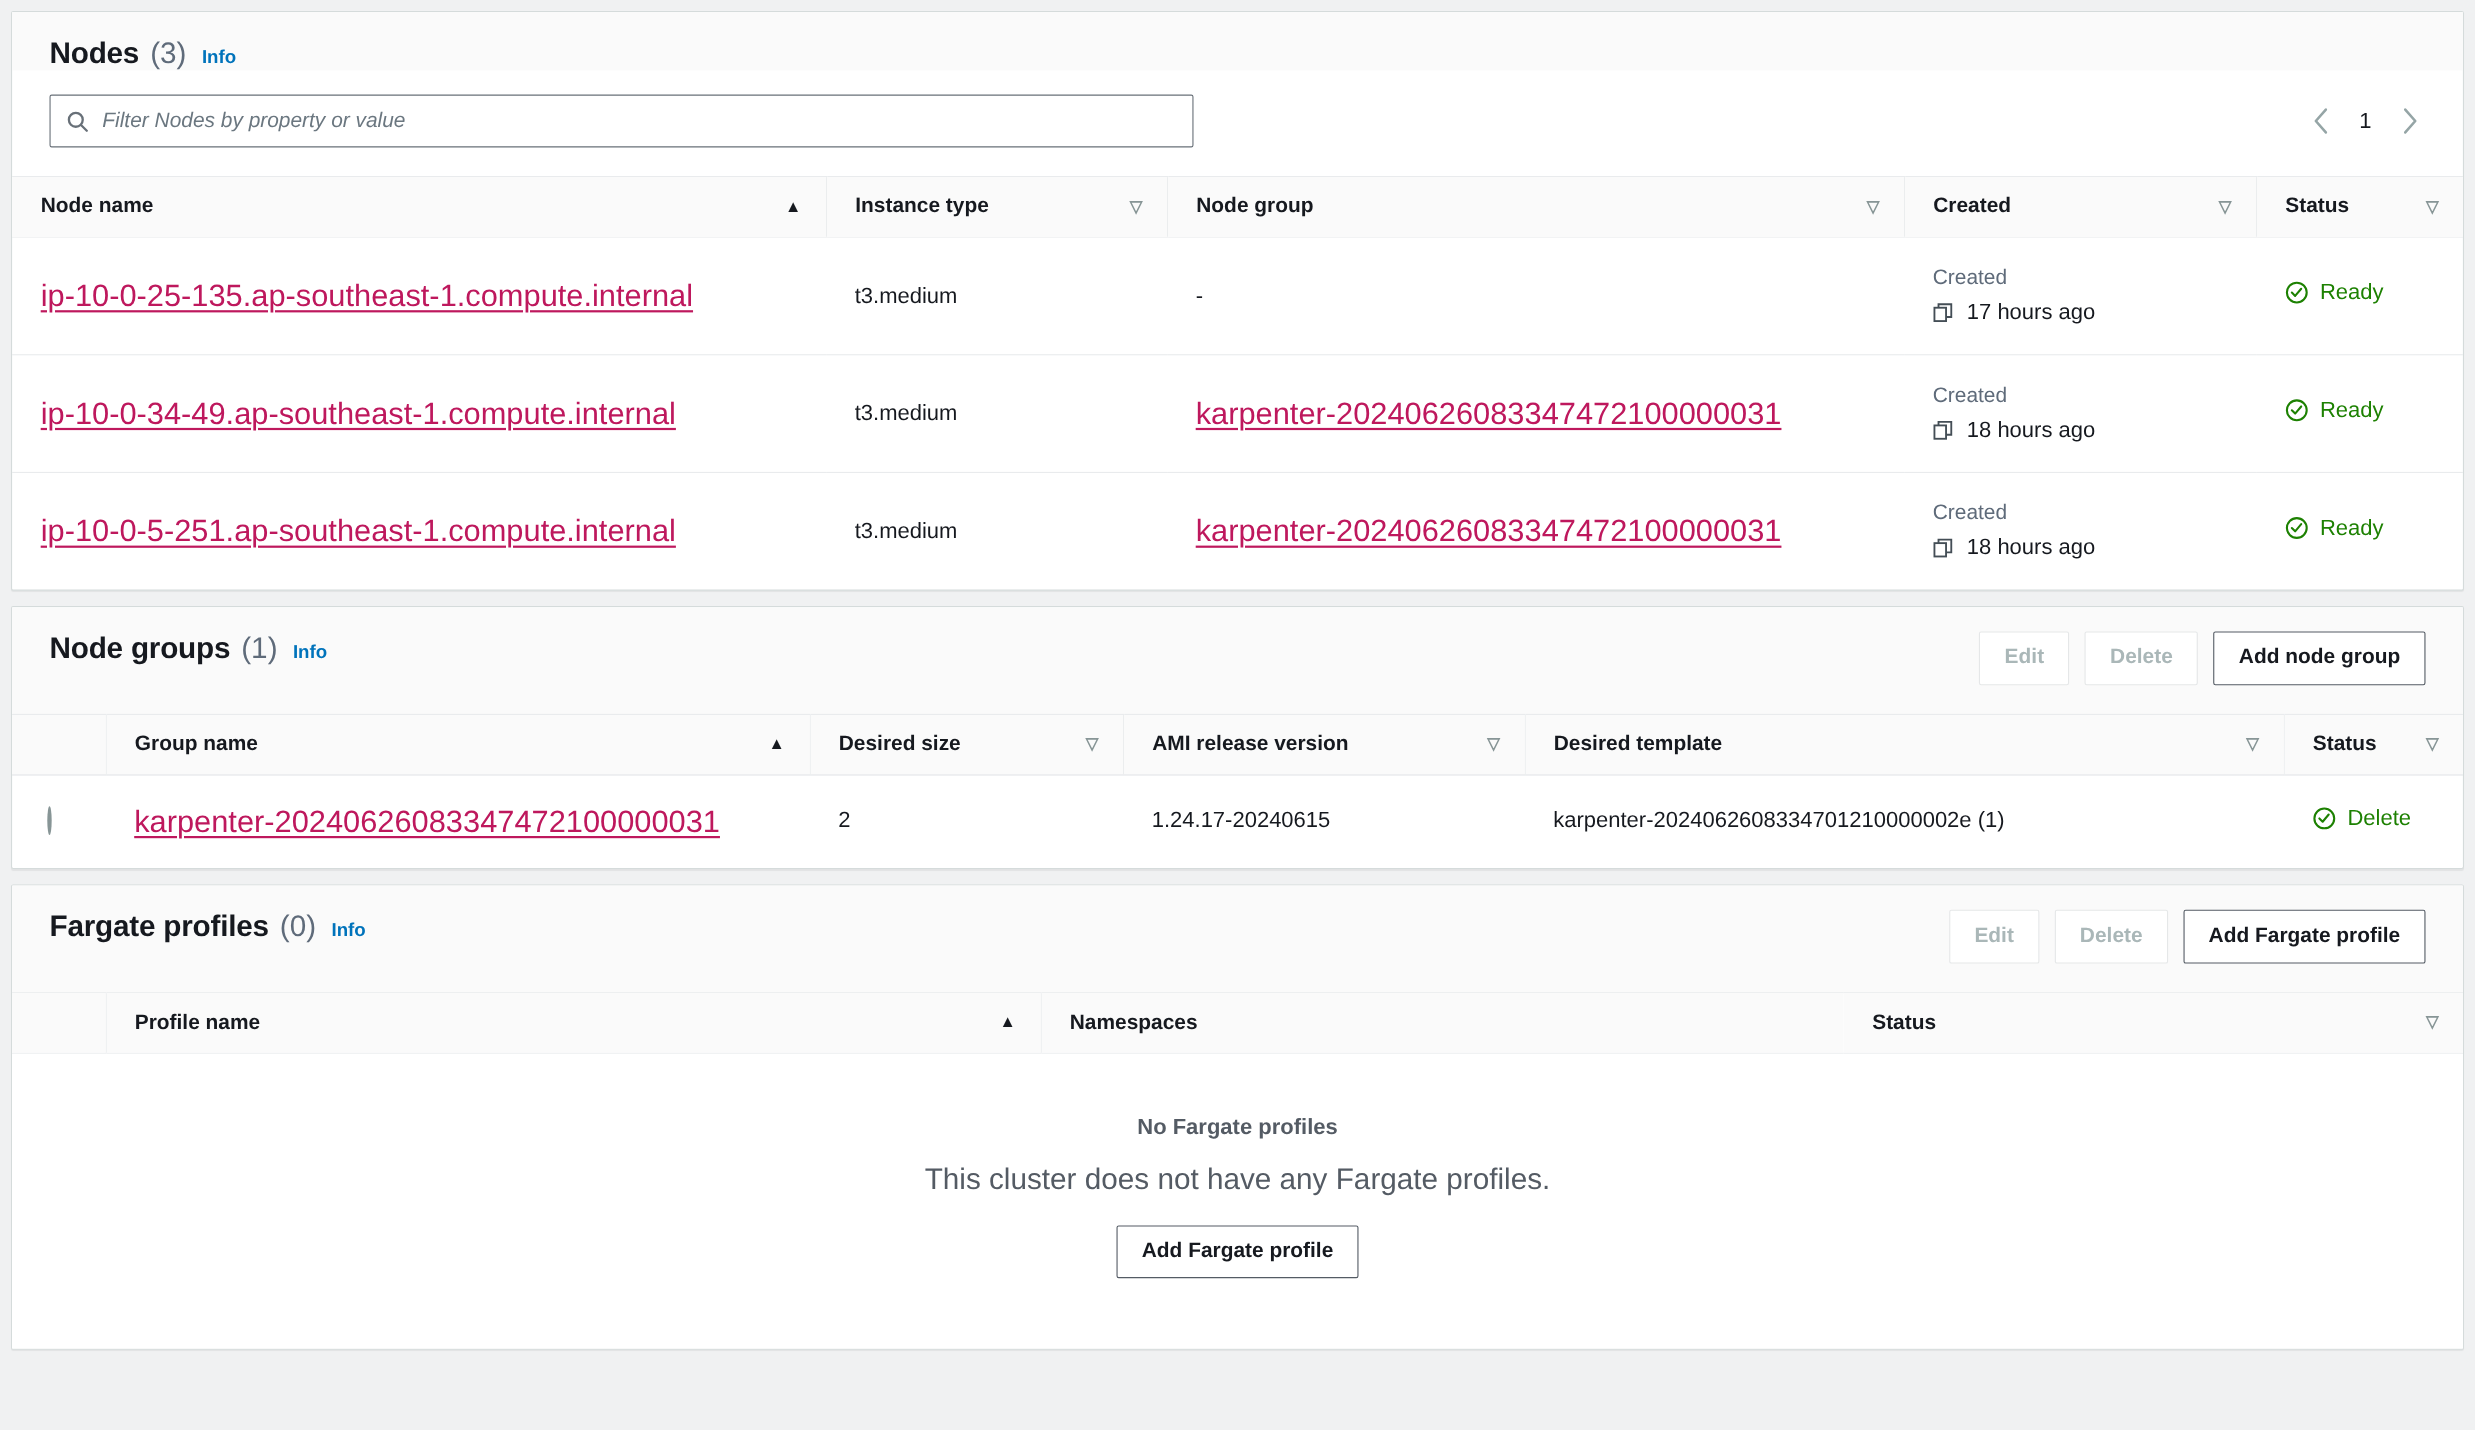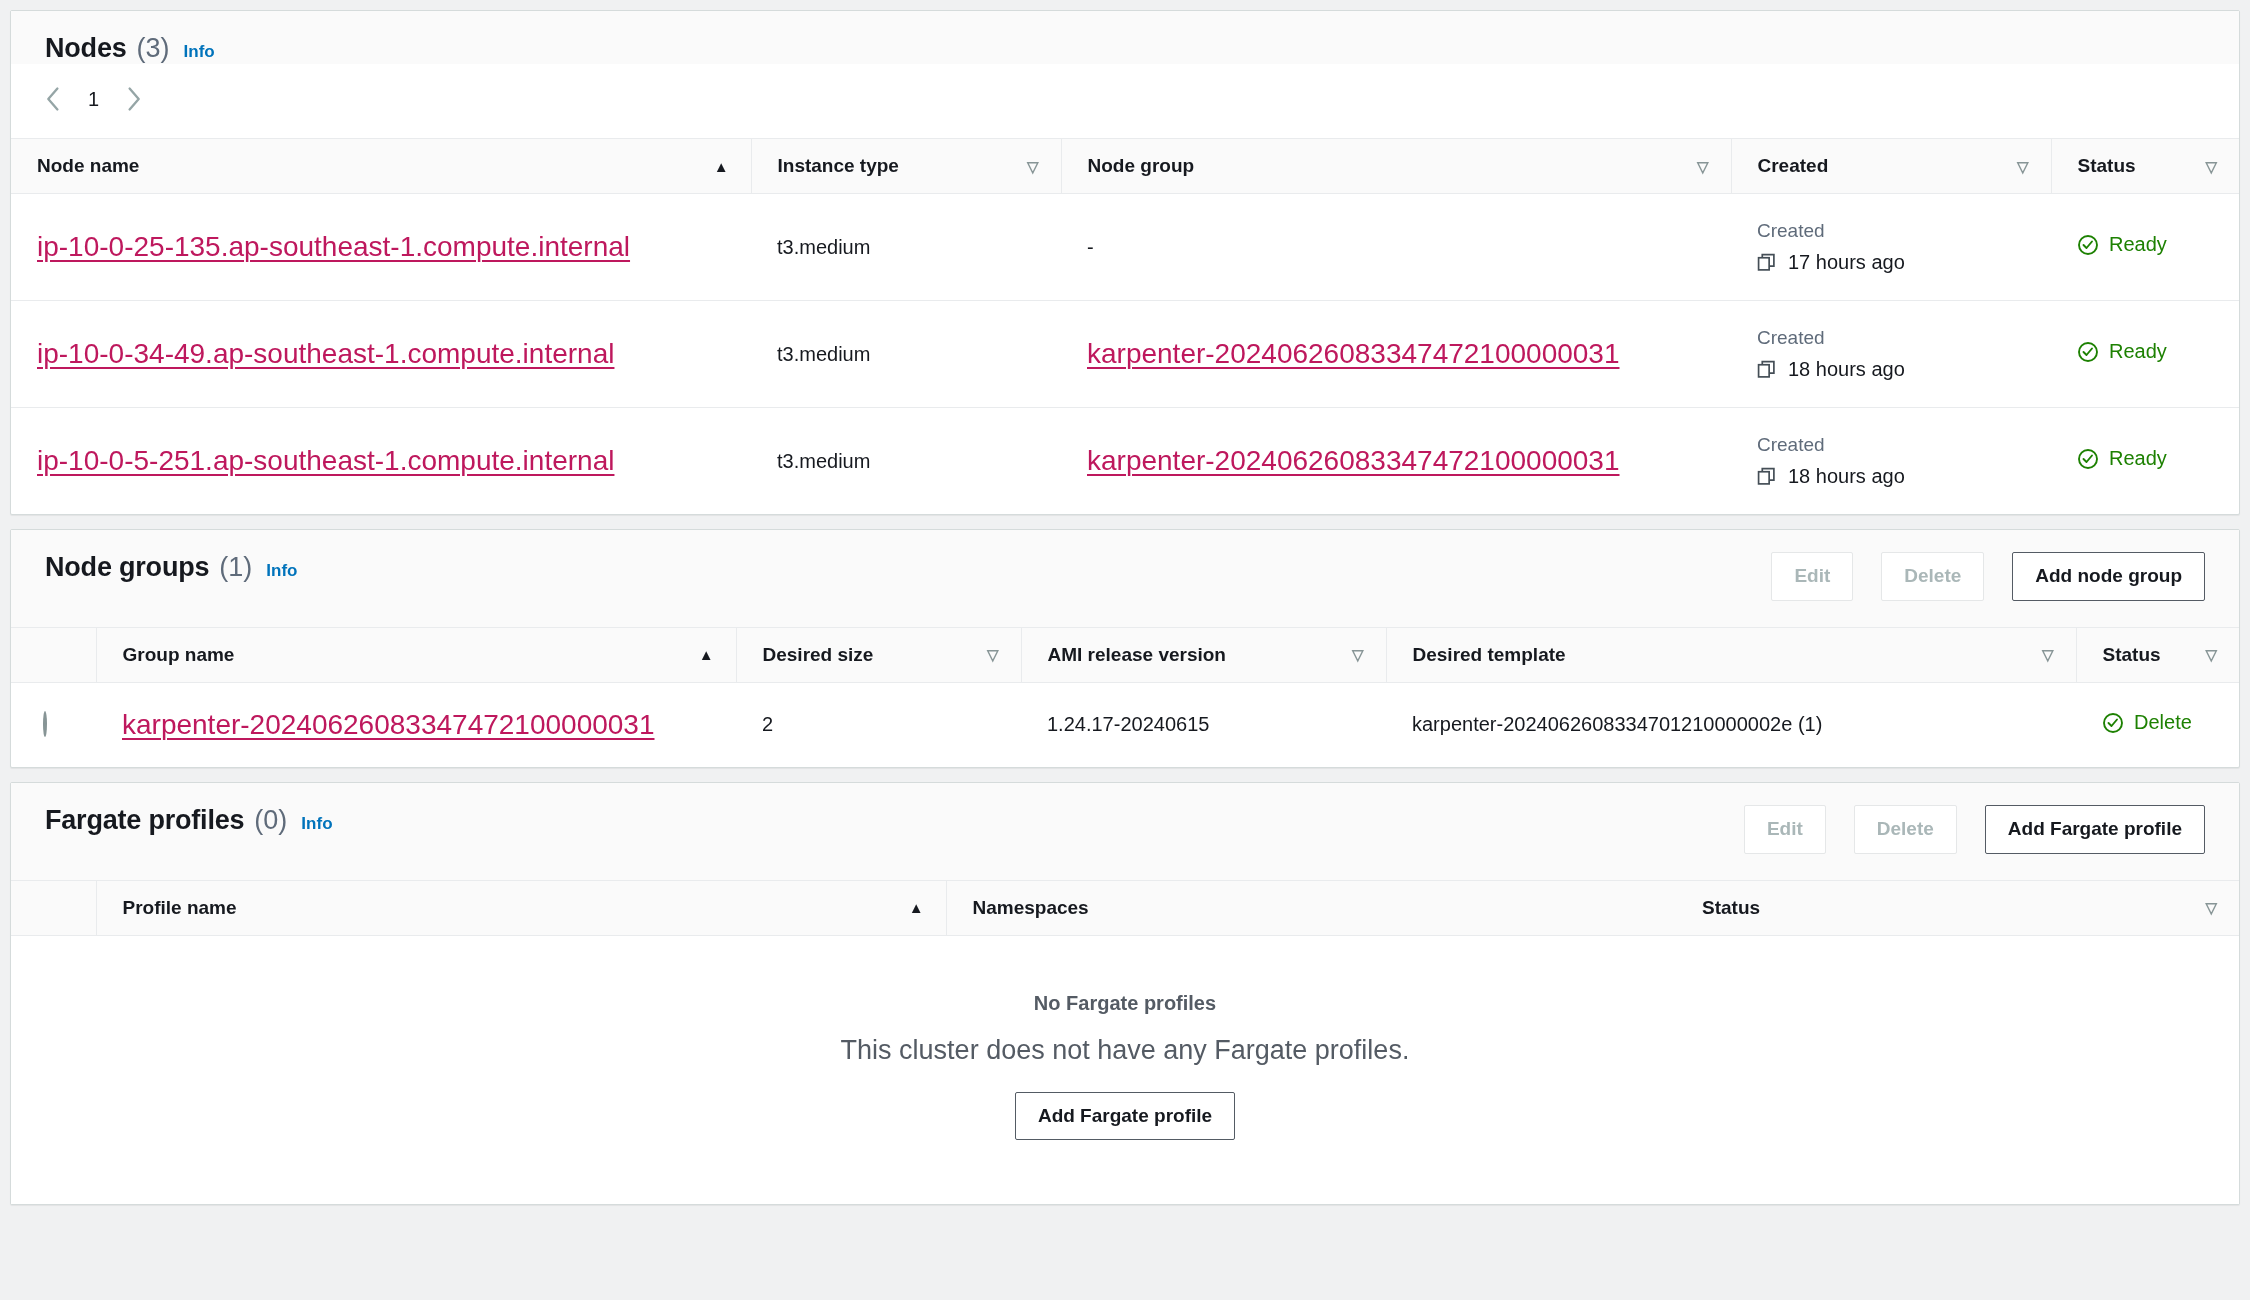--- a/index.html
+++ b/index.html
@@ -95,21 +95,21 @@
   .copy-ic { display: flex; color: #444e56; cursor: pointer; }
   .status { display: inline-flex; align-items: center; gap: 10px; color: #1d8102; font-size: 20px; }
   .status svg { flex: none; }
 
   .radio {
     width: 24px; height: 24px; border: 2px solid #879596; border-radius: 50%;
     background: #fff; cursor: pointer;
   }
 
   
-  .btns { display: flex; gap: 28px; }
+  .btns { display: flex; gap: 14px; }
   .btn {
     font-family: "Liberation Sans", sans-serif;
     font-size: 19px; font-weight: bold;
     padding: 12px 22px; border-radius: 2px; cursor: pointer;
     background: #fff; line-height: 1.2;
   }
   .btn.normal { border: 1px solid #545b64; color: #16191f; }
   .btn.disabled { border: 1px solid #e5e7e8; color: #aab7b8; cursor: default; }
 
   
@@ -129,20 +129,29 @@
   <div class="panel" style="margin-top:10px;">
     <div class="panel-head">
       <div class="title-row">
         <span class="title">Nodes</span>
         <span class="count">(3)</span>
         <a class="info-link">Info</a>
       </div>
     </div>
 
     <div class="filter-row">
+      <div class="search-box">
+        <span class="search-icon">
+          <svg width="21" height="21" viewBox="0 0 20 20" fill="none" stroke="#687078" stroke-width="2">
+            <circle cx="8.5" cy="8.5" r="6"></circle>
+              <line x1="13" y1="13" x2="18" y2="18" stroke-linecap="round"></line>
+          </svg>
+        </span>
+        <input class="search-input" type="text" placeholder="Filter Nodes by property or value" style="">
+      </div>
       <div class="pager">
         <span class="pager-arrow">
           <svg width="17" height="26" viewBox="0 0 12 20" fill="none" stroke="#95a5a6" stroke-width="1.8">
             <polyline points="9,2 2,10 9,18" stroke-linecap="round" stroke-linejoin="round"></polyline>
           </svg>
         </span>
         <span class="pager-num">1</span>
         <span class="pager-arrow">
           <svg width="17" height="26" viewBox="0 0 12 20" fill="none" stroke="#95a5a6" stroke-width="1.8">
             <polyline points="3,2 10,10 3,18" stroke-linecap="round" stroke-linejoin="round"></polyline>

